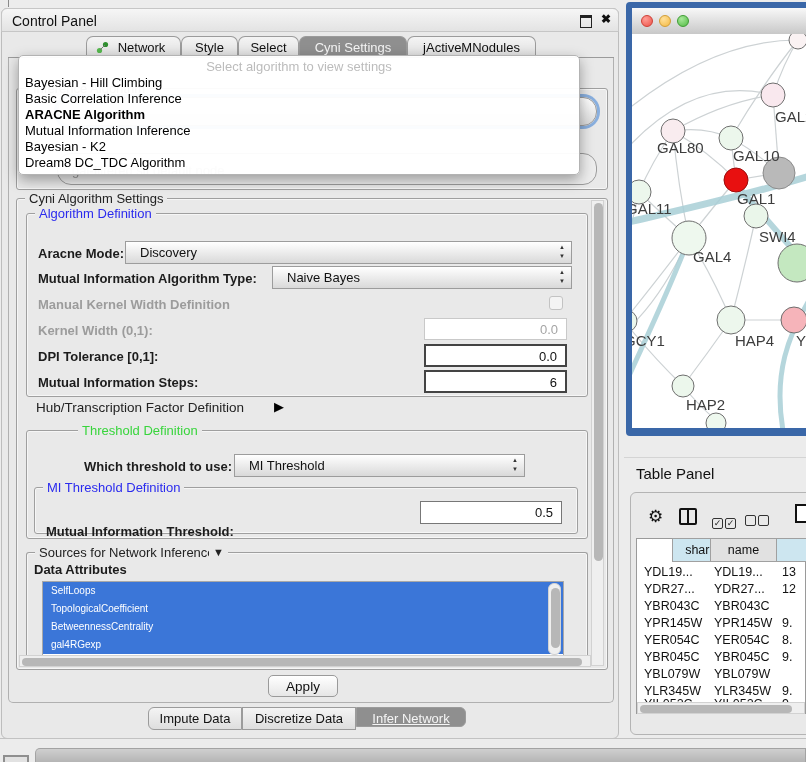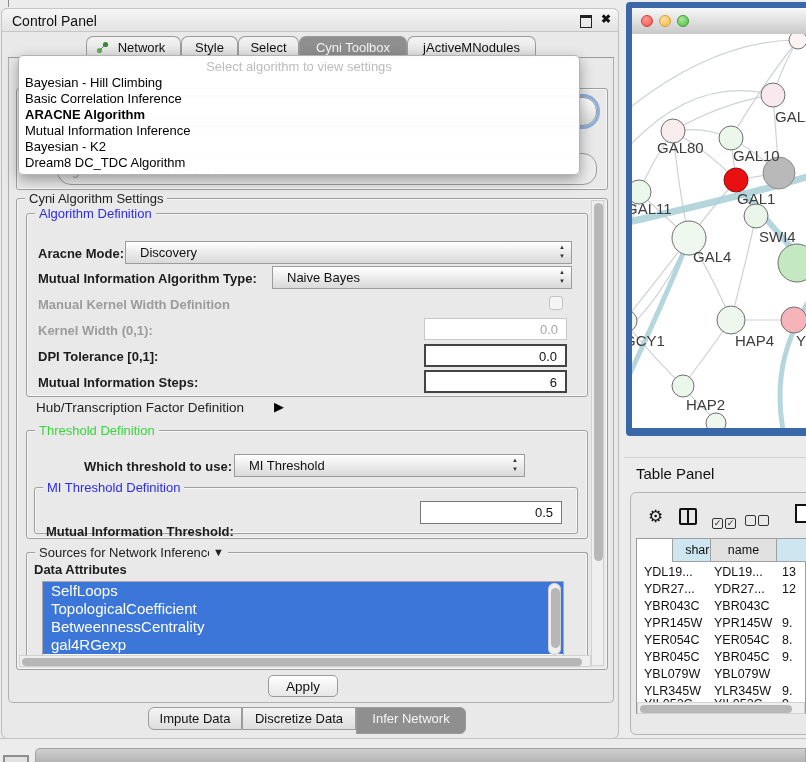--- a/index.html
+++ b/index.html
@@ -21,21 +21,21 @@
        font-size:13px;color:#111;text-align:center;line-height:21px;}
   .tab.sel{background:#8f8f8f;color:#f5f5f5;}
   .tabline{left:8px;top:57px;width:606px;height:0;border-top:1px solid #9b9b9b;}
   .content{left:8px;top:58px;width:606px;height:645px;background:#e9e9e9;
            border:1px solid #b0b0b0;border-top:none;border-radius:0 0 5px 5px;box-sizing:border-box;}
   
   .group{position:absolute;border:1px solid #9f9f9f;border-radius:3px;
          box-shadow:inset 0 0 0 1px rgba(255,255,255,.6);}
   .gtitle{position:absolute;top:-8px;font-size:13px;background:#e9e9e9;padding:0 4px;color:#222;}
   .gtitle.blue{color:#2b2bee;}
-  .gtitle.green{color:#38d53c;}
+  .gtitle.green{color:#38d53c;margin-left:43px;}
   .lbl{position:absolute;font-size:13px;font-weight:bold;color:#1c1c1c;white-space:nowrap;}
   .lbl.dis{color:#9c9c9c;}
   
   .combo{position:absolute;background:linear-gradient(#ffffff,#d9d9d9);border:1px solid #9c9c9c;
          border-radius:0;box-sizing:border-box;font-size:13px;color:#111;}
   .combo .v{position:absolute;left:14px;top:3px;white-space:nowrap;}
   .combo .st{position:absolute;right:6px;top:1px;font-size:6px;color:#333;line-height:9px;text-align:center;}
   
   .field{position:absolute;background:#fff;box-sizing:border-box;font-size:13px;
          text-align:right;padding:3px 8px 0 4px;color:#111;}
@@ -47,21 +47,21 @@
   .dd{left:18px;top:55px;width:560px;height:118px;background:rgba(255,255,255,.96);
       border:1px solid #b3b3b3;border-radius:5px;box-shadow:0 5px 14px rgba(0,0,0,.35);z-index:30;}
   .dd .ph{position:absolute;left:0;right:0;top:3px;text-align:center;color:#bcbcbc;font-size:13px;}
   .dd .it{position:absolute;left:6px;right:6px;height:16px;font-size:13px;color:#000;white-space:nowrap;}
   .dd .it.b{font-weight:bold;}
   
   .sbv{position:absolute;background:#efefef;border:1px solid #d2d2d2;box-sizing:border-box;}
   .sbth{position:absolute;background:#b7b7b7;border-radius:5px;}
   
   .attr-list{position:absolute;background:#fff;border:1px solid #a8a8a8;box-sizing:border-box;overflow:hidden;}
-  .attr-it{position:relative;height:18px;background:#3b76d8;color:#fff;font-size:15px;
+  .attr-it{position:relative;height:18px;background:#3b76d8;color:#fff;font-size:10px;
            padding-left:8px;line-height:18px;white-space:nowrap;}
   
   .btn{position:absolute;background:linear-gradient(#ffffff,#e6e6e6);border:1px solid #9a9a9a;
        border-radius:5px;font-size:13.5px;color:#111;text-align:center;box-sizing:border-box;}
   
   .netframe{left:626px;top:2px;width:180px;height:434px;background:#3a67a8;border-radius:4px 0 0 4px;}
   .nettitle{left:632px;top:8px;width:174px;height:26px;background:linear-gradient(#f8f8f8,#c8c8c8);
             border-bottom:1px solid #9a9a9a;}
   .light{position:absolute;top:7px;width:12px;height:12px;border-radius:50%;box-sizing:border-box;}
   .canvas{left:632px;top:34px;width:174px;height:394px;background:#fff;overflow:hidden;}
@@ -101,21 +101,21 @@
 <div class="abs tab" style="left:86px;width:95px;">
   <svg width="13" height="13" style="position:absolute;left:9px;top:4px">
     <circle cx="3.5" cy="9.5" r="2.6" fill="#55b84e"></circle>
       <circle cx="9.5" cy="3.5" r="2.6" fill="#2f8f2f"></circle>
     <line x1="4" y1="9" x2="9" y2="4" stroke="#777" stroke-width="1"></line>
   </svg>
   <span style="margin-left:16px">Network</span>
 </div>
 <div class="abs tab" style="left:181px;width:57px;"><span>Style</span></div>
 <div class="abs tab" style="left:238px;width:61px;"><span>Select</span></div>
-<div class="abs tab sel" style="left:299px;width:108px;"><span>Cyni Toolbox</span></div>
+<div class="abs tab sel" style="left:299px;width:108px;"><span>Cyni Settings</span></div>
 <div class="abs tab" style="left:407px;width:129px;"><span>jActiveMNodules</span></div>
 <div class="abs tabline"></div>
 <div class="abs content"></div>
 
 <div class="abs group" style="left:16px;top:88px;width:590px;height:100px;">
   <span class="gtitle" style="left:12px;color:#555">Inference Algorithm</span>
 </div>
 <div class="abs combo" style="left:57px;top:97px;width:540px;height:29px;border-radius:14px;box-shadow:0 0 0 3px rgba(120,165,220,.85);"></div>
 <div class="abs combo" style="left:57px;top:153px;width:540px;height:32px;border-radius:14px;background:#ededed;">
   <span class="v" style="top:9px;color:#9a9a9a">gal-filtered sif default node</span>
@@ -192,21 +192,21 @@
 <div class="abs sbv" style="left:591px;top:200px;width:13px;height:466px;">
   <div class="sbth" style="left:2px;top:2px;width:9px;height:358px;"></div>
 </div>
 <div class="abs sbv" style="left:19px;top:655px;width:572px;height:12px;">
   <div class="sbth" style="left:2px;top:1.5px;width:560px;height:8px;"></div>
 </div>
 
 <div class="abs btn" style="left:268px;top:675px;width:70px;height:22px;line-height:21px;">Apply</div>
 <div class="abs tab" style="left:148px;top:707px;width:94px;height:23px;border-bottom:1px solid #9b9b9b;border-radius:6px 0 0 6px;"><span>Impute Data</span></div>
 <div class="abs tab" style="left:242px;top:707px;width:114px;height:23px;border-bottom:1px solid #9b9b9b;border-radius:0;"><span>Discretize Data</span></div>
-<div class="abs tab sel" style="left:356px;top:707px;width:110px;height:27px;border-bottom:1px solid #9b9b9b;border-radius:0 6px 6px 0;"><span>Infer Network</span></div>
+<div class="abs tab sel" style="left:356px;top:707px;width:110px;height:20px;border-bottom:1px solid #9b9b9b;border-radius:0 6px 6px 0;text-decoration:underline;"><span>Infer Network</span></div>
 
 <div class="abs netframe"></div>
 <div class="abs nettitle">
   <span class="light" style="left:9px;background:radial-gradient(circle at 35% 30%,#ff9d96,#ec5248);border:1px solid #ce3f36;"></span>
   <span class="light" style="left:27px;background:radial-gradient(circle at 35% 30%,#ffe09a,#f4b942);border:1px solid #d29e36;"></span>
   <span class="light" style="left:45px;background:radial-gradient(circle at 35% 30%,#a8e89a,#52bb45);border:1px solid #3f9c34;"></span>
 </div>
 <div class="abs canvas">
   <svg width="174" height="394" viewBox="0 0 174 394">
 

